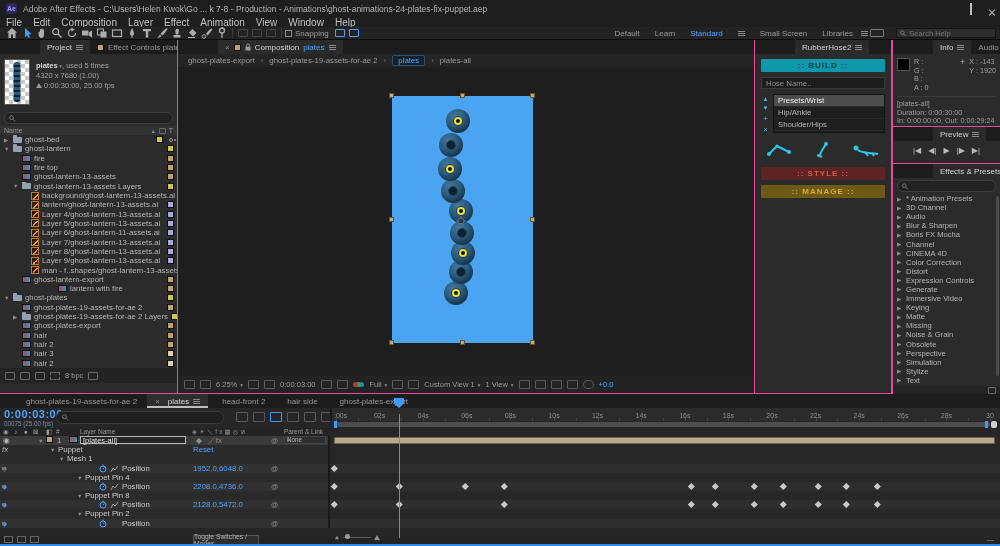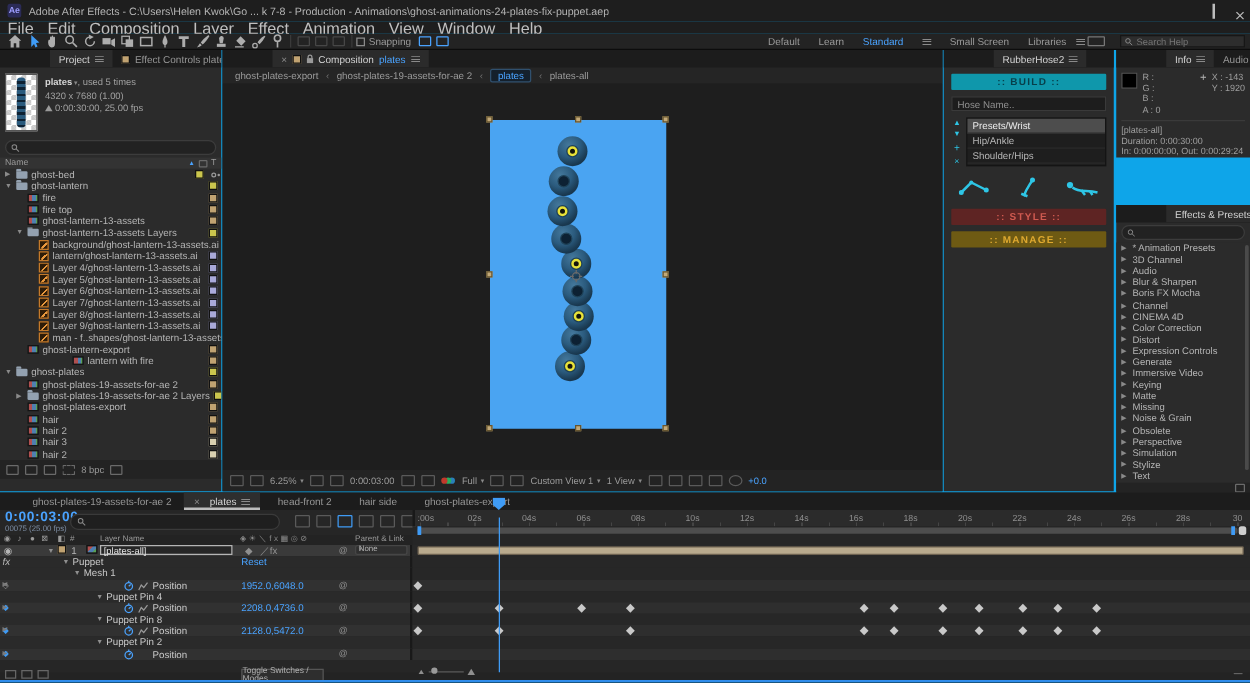--- a/index.html
+++ b/index.html
@@ -1,29 +1,29 @@
 <!DOCTYPE html>
 <html><head>
 <meta charset="utf-8">
 <style>
 *{margin:0;padding:0;box-sizing:border-box;font-family:"Liberation Sans",sans-serif;}
 html,body{width:1000px;height:546px;background:#101010;overflow:hidden;}
-#app{position:relative;width:1000px;height:546px;background:#0ea5e9;color:#c5c5c5;}
+#app{position:relative;width:1000px;height:444px;background:#ec4899;color:#c5c5c5;}
 .abs{position:absolute;}
 
 #titlebar{left:0;top:0;width:1000px;height:17px;background:#1e1e1e;display:flex;align-items:center;gap:6px;padding:0 6px;font-size:8.5px;color:#b4b4b4;}
 .ae-badge{width:11px;height:11px;background:#2b2b57;color:#9f9fff;font-size:7px;font-weight:bold;display:flex;align-items:center;justify-content:center;border-radius:2px;flex:0 0 auto;}
 #title-text{white-space:nowrap;overflow:hidden;}
 #win-controls{margin-left:auto;display:flex;gap:16px;align-items:center;padding-right:6px;}
 .glyph-min{width:8px;height:1px;background:#bdbdbd;}
 .glyph-max{width:7px;height:7px;border:1px solid #bdbdbd;}
 .glyph-close{position:relative;width:8px;height:8px;}
 .glyph-close::before,.glyph-close::after{content:"";position:absolute;left:0;top:3.5px;width:8px;height:1px;background:#bdbdbd;}
 .glyph-close::before{transform:rotate(45deg);} .glyph-close::after{transform:rotate(-45deg);}
-#menubar{left:0;top:17px;width:1000px;height:10px;background:#1e1e1e;display:flex;gap:11px;padding-left:6px;font-size:13px;color:#c0c0c0;align-items:center;}
+#menubar{left:0;top:17px;width:1000px;height:10px;background:#1e1e1e;display:flex;gap:11px;padding-left:6px;font-size:10px;color:#c0c0c0;}
 #toolbar{left:0;top:27px;width:1000px;height:13px;background:#232323;border-bottom:1px solid #0c0c0c;display:flex;align-items:center;padding:0 4px;font-size:8px;color:#9a9a9a;}
 .tool{width:15px;height:12px;display:flex;align-items:center;justify-content:center;}
 .tsep{width:1px;height:10px;background:#3a3a3a;margin:0 3px;}
 .dimicon{width:10px;height:8px;border:1px solid #474747;margin:0 2px;border-radius:1px;}
 .snapbox{width:7px;height:7px;border:1px solid #8a8a8a;margin-right:3px;}
 #workspaces{margin-left:auto;display:flex;gap:15px;align-items:center;font-size:8px;}
 .ws{color:#9a9a9a;} .ws.active{color:#4aa3ff;}
 #help-search{width:100px;height:10px;background:#2d2d2d;border:1px solid #161616;display:flex;align-items:center;gap:3px;color:#8b8b8b;font-size:7.5px;padding:0 3px;margin-left:10px;}
 .mlines{width:7px;height:5px;background:repeating-linear-gradient(180deg,#8a8a8a 0 1px,transparent 1px 2px);flex:0 0 auto;}
 
@@ -387,21 +387,21 @@
         </div>
         <div class="trow" style="padding-left: 22px;">
           <span class="texp"></span>
           <span class="ic-ai"></span>
           <span>Layer 5/ghost-lantern-13-assets.ai</span>
           <span class="tsw" style="background: rgb(169, 169, 217);"></span>
         </div>
         <div class="trow" style="padding-left: 22px;">
           <span class="texp"></span>
           <span class="ic-ai"></span>
-          <span>Layer 6/ghost-lantern-13-assets.ai</span>
+          <span>Layer 6/ghost-lantern-11-assets.ai</span>
           <span class="tsw" style="background: rgb(169, 169, 217);"></span>
         </div>
         <div class="trow" style="padding-left: 22px;">
           <span class="texp"></span>
           <span class="ic-ai"></span>
           <span>Layer 7/ghost-lantern-13-assets.ai</span>
           <span class="tsw" style="background: rgb(169, 169, 217);"></span>
         </div>
         <div class="trow" style="padding-left: 22px;">
           <span class="texp"></span>
@@ -683,20 +683,35 @@
       </span>
     </div>
     <div style="padding-top:3px;">
       <div>[plates-all]</div>
       <div>Duration: 0:00:30:00</div>
       <div>In: 0:00:00:00, Out: 0:00:29:24</div>
     </div>
   </div>
 </div>
 
+<div id="preview" class="panel">
+  <div class="tabstrip">
+    <span class="ptab active">
+          <span>Preview</span>
+          <span class="mlines"></span>
+        </span>
+  </div>
+  <div id="transport">
+        <span>|◀</span>
+        <span>◀|</span>
+        <span>▶</span>
+        <span>|▶</span>
+        <span>▶|</span>
+      </div>
+</div>
 
 <div id="effects" class="panel">
   <div class="tabstrip">
     <span class="ptab active">
           <span>Effects &amp; Presets</span>
           <span class="mlines"></span>
         </span>
     <span class="ptab">
           <span>Librai</span>
         </span>

